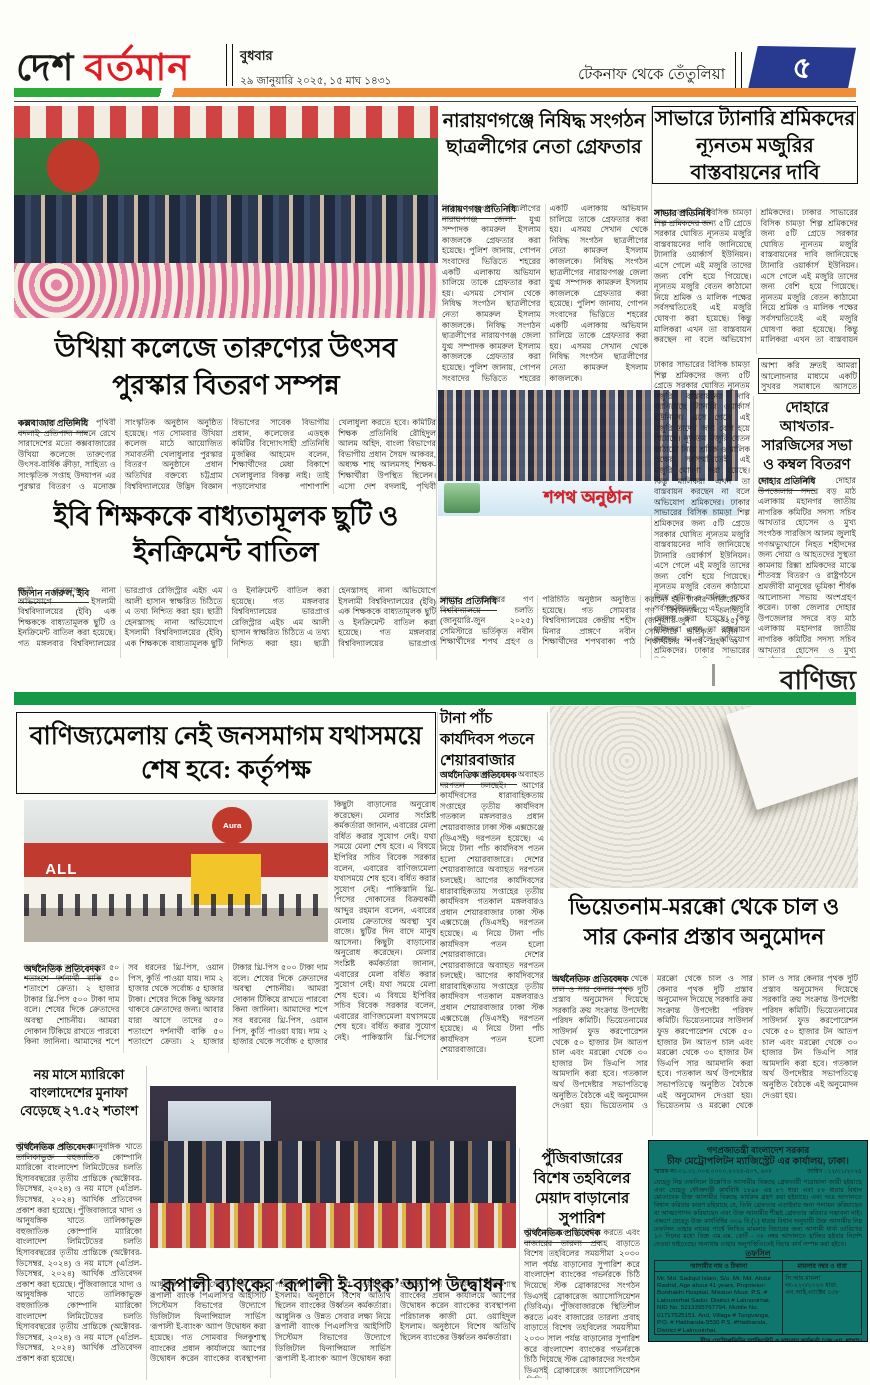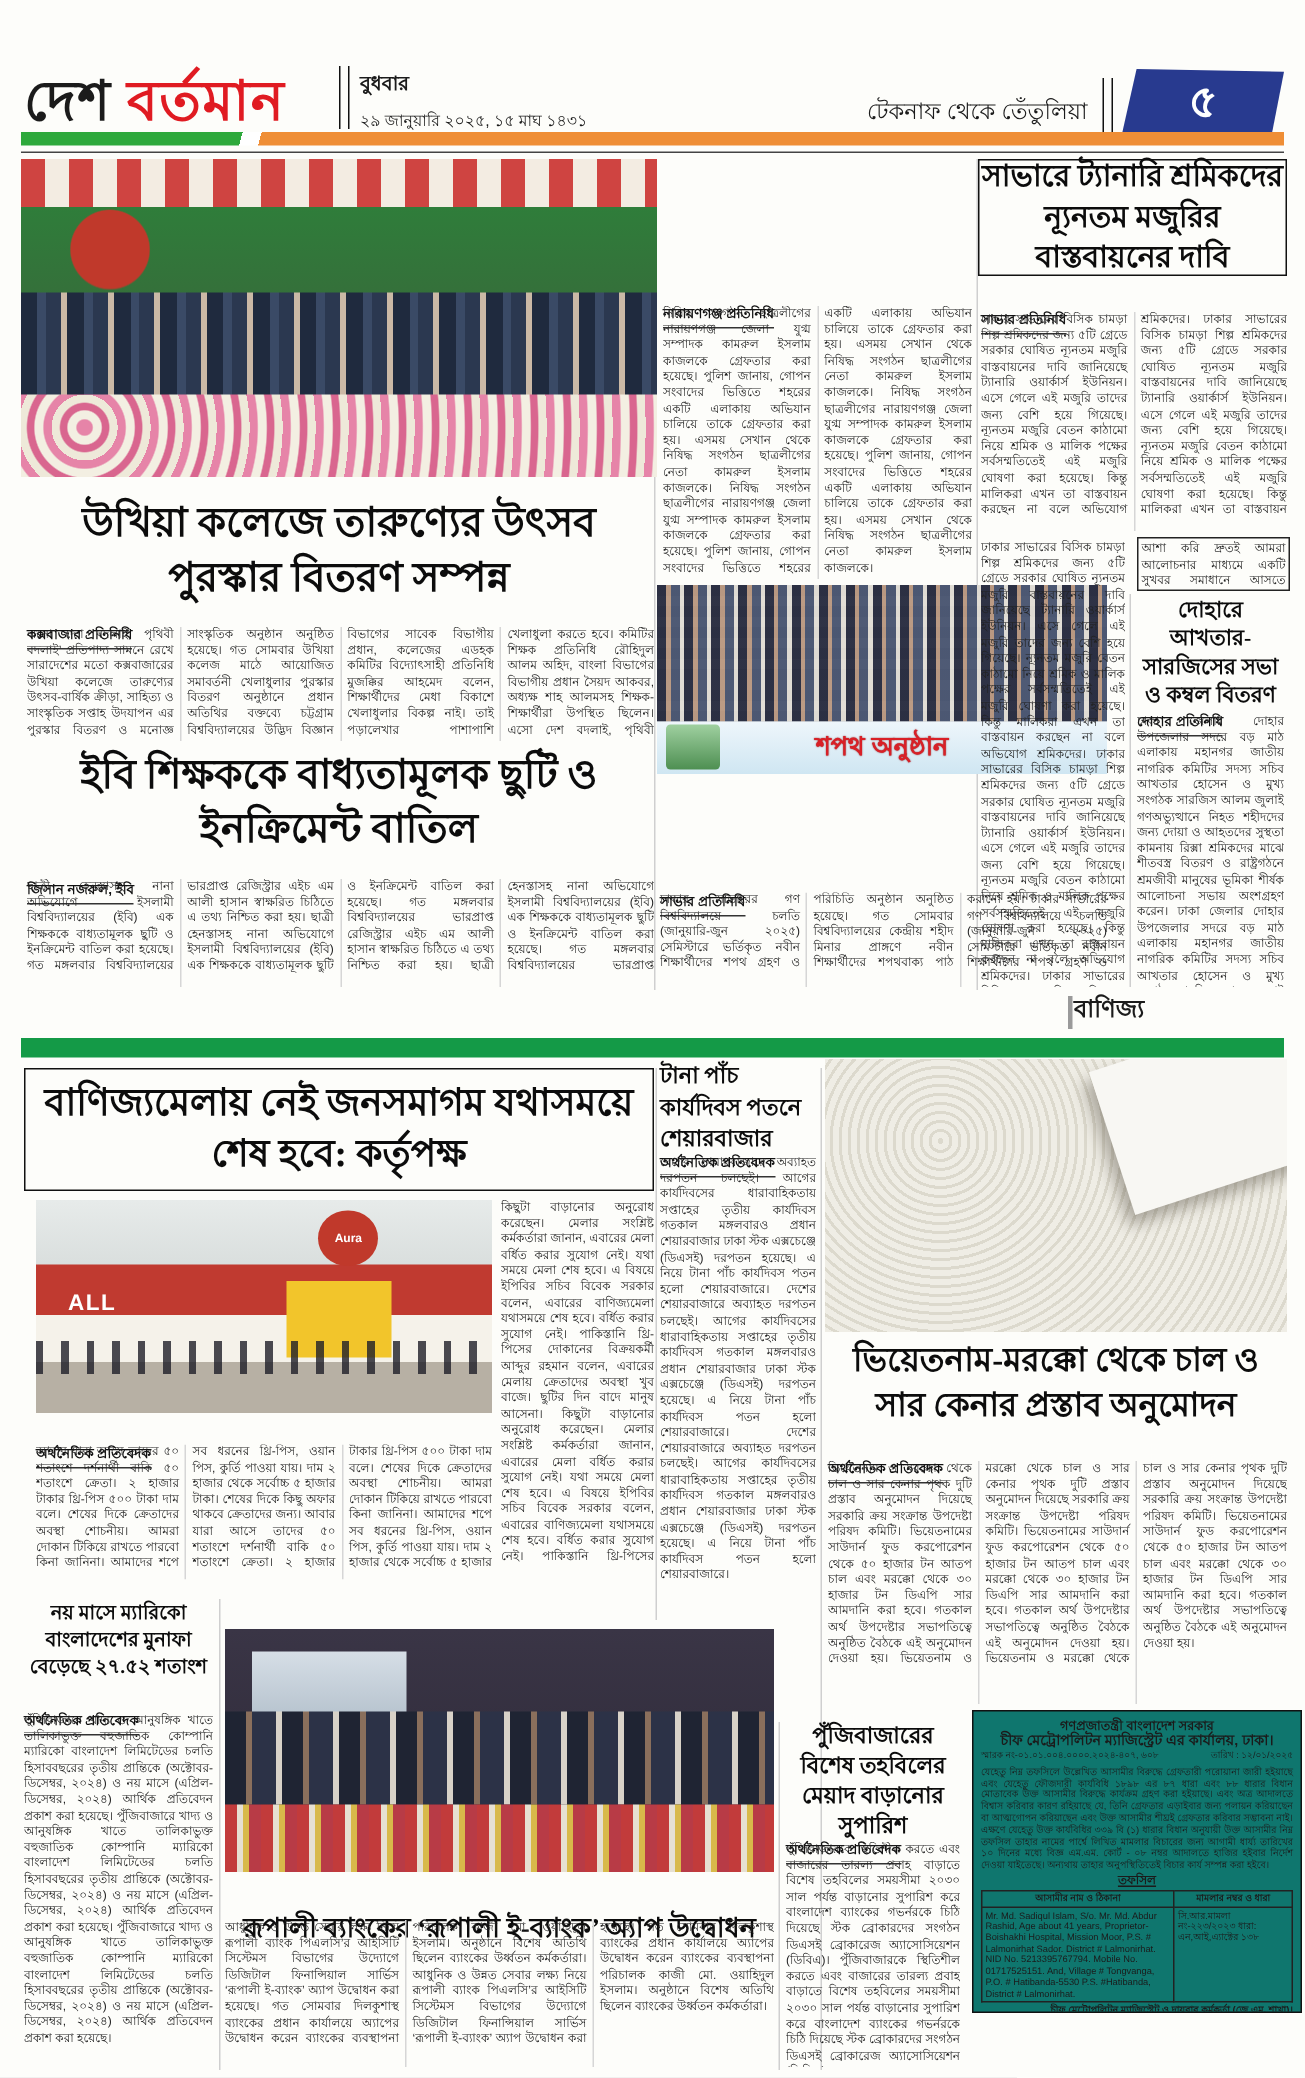--- a/index.html
+++ b/index.html
@@ -57,21 +57,21 @@
                repeating-radial-gradient(circle at 70% 65%,#ccc9bf 0 2px,#e9e6dc 2px 7px),#ece9e0;}
   .pu-fold{position:absolute;right:-6%;top:-8%;width:45%;height:55%;background:#f8f7f3;
     transform:rotate(-18deg);box-shadow:-6px 6px 10px rgba(90,85,70,.45);}
   .pb-base{position:absolute;inset:0;background:linear-gradient(#3a3546,#2c2836);}
   .pb-screen{position:absolute;left:5%;top:9%;width:28%;height:34%;background:linear-gradient(#d6dee6,#aebcc8);}
   .pb-people{position:absolute;left:0;top:34%;width:100%;height:38%;
     background:repeating-linear-gradient(90deg,#1f2433 0 14px,#8a6f5c 14px 18px,#2c3247 18px 34px,#d8d2c8 34px 38px);}
   .pb-flowers{position:absolute;left:0;bottom:0;width:100%;height:28%;
     background:repeating-linear-gradient(90deg,#c23b3b 0 8px,#e6e0d2 8px 12px,#d8b94a 12px 16px,#b83b46 16px 24px);}
   
-  .section-label{font-family:"Liberation Serif",serif;font-weight:bold;font-size:16px;}
+  .section-label{font-family:"Liberation Serif",serif;font-weight:bold;font-size:26px;text-align:right;}
   .green-bar{background:#149a47;}
   
   .ad{border:1.4px solid #111;padding:4px 5px;font-size:6.3px;line-height:7.8px;text-align:justify;background:#0f766e;}
   .ad .t1{text-align:center;font-weight:bold;font-size:8.5px;line-height:10px;}
   .ad .t2{text-align:center;font-weight:bold;font-size:9.5px;line-height:11px;margin-bottom:2px;}
   .ad .refs{display:flex;justify-content:space-between;font-size:6px;margin:1px 0 2px;}
   .ad .sched{text-align:center;font-weight:bold;font-size:8px;text-decoration:underline;margin:2px 0;}
   .ad table{width:100%;border-collapse:collapse;}
   .ad th,.ad td{border:0.9px solid #222;padding:1.5px 2px;font-size:6.2px;line-height:7.4px;vertical-align:top;text-align:left;}
   .ad th{text-align:center;font-weight:bold;}
@@ -118,20 +118,21 @@
     <span class="byline">কক্সবাজার প্রতিনিধি</span>
   </div>
   <div class="abs body-text cols-4" style="left:18px;top:418px;width:418px;height:76px;">এসো দেশ বদলাই, পৃথিবী বদলাই’ প্রতিপাদ্য সামনে রেখে সারাদেশের মতো কক্সবাজারের উখিয়া কলেজে তারুণ্যের উৎসব-বার্ষিক ক্রীড়া, সাহিত্য ও সাংস্কৃতিক সপ্তাহ উদযাপন এর পুরস্কার বিতরণ ও মনোজ্ঞ সাংস্কৃতিক অনুষ্ঠান অনুষ্ঠিত হয়েছে। গত সোমবার উখিয়া কলেজ মাঠে আয়োজিত সমাবর্তনী খেলাধুলার পুরস্কার বিতরণ অনুষ্ঠানে প্রধান অতিথির বক্তব্যে চট্টগ্রাম বিশ্ববিদ্যালয়ের উদ্ভিদ বিজ্ঞান বিভাগের সাবেক বিভাগীয় প্রধান, কলেজের এডহক কমিটির বিদ্যোৎসাহী প্রতিনিধি মুজক্কির আহমেদ বলেন, শিক্ষার্থীদের মেধা বিকাশে খেলাধুলার বিকল্প নাই। তাই পড়ালেখার পাশাপাশি খেলাধুলা করতে হবে। কমিটির শিক্ষক প্রতিনিধি রৌহিদুল আলম অহিদ, বাংলা বিভাগের বিভাগীয় প্রধান সৈয়দ আকবর, অধ্যক্ষ শাহ আলমসহ শিক্ষক-শিক্ষার্থীরা উপস্থিত ছিলেন। এসো দেশ বদলাই, পৃথিবী বদলাই’ প্রতিপাদ্য সামনে রেখে সারাদেশের মতো কক্সবাজারের উখিয়া কলেজে তারুণ্যের উৎসব-বার্ষিক ক্রীড়া, সাহিত্য ও সাংস্কৃতিক সপ্তাহ উদযাপন এর পুরস্কার বিতরণ ও মনোজ্ঞ সাংস্কৃতিক অনুষ্ঠান অনুষ্ঠিত হয়েছে। গত সোমবার উখিয়া কলেজ মাঠে আয়োজিত সমাবর্তনী খেলাধুলার পুরস্কার বিতরণ অনুষ্ঠানে প্রধান অতিথির বক্তব্যে চট্টগ্রাম বিশ্ববিদ্যালয়ের উদ্ভিদ বিজ্ঞান বিভাগের সাবেক বিভাগীয় প্রধান, কলেজের এডহক কমিটির বিদ্যোৎসাহী প্রতিনিধি মুজক্কির আহমেদ বলেন, শিক্ষার্থীদের মেধা বিকাশে খেলাধুলার বিকল্প নাই। তাই পড়ালেখার পাশাপাশি খেলাধুলা করতে হবে। কমিটির শিক্ষক প্রতিনিধি রৌহিদুল আলম অহিদ, বাংলা বিভাগের বিভাগীয় প্রধান সৈয়দ আকবর, অধ্যক্ষ শাহ আলমসহ শিক্ষক-শিক্ষার্থীরা উপস্থিত ছিলেন।</div>
 
   <div class="abs headline" style="left:14px;top:498px;width:424px;font-size:27px;line-height:36px;">ইবি শিক্ষককে বাধ্যতামূলক ছুটি ও ইনক্রিমেন্ট বাতিল</div>
   <div class="abs" style="left:18px;top:572px;">
     <span class="byline">জিসান নজরুল, ইবি</span>
   </div>
   <div class="abs body-text cols-4" style="left:18px;top:586px;width:418px;height:72px;">ছাত্রী হেনস্তাসহ নানা অভিযোগে ইসলামী বিশ্ববিদ্যালয়ের (ইবি) এক শিক্ষককে বাধ্যতামূলক ছুটি ও ইনক্রিমেন্ট বাতিল করা হয়েছে। গত মঙ্গলবার বিশ্ববিদ্যালয়ের ভারপ্রাপ্ত রেজিস্ট্রার এইচ এম আলী হাসান স্বাক্ষরিত চিঠিতে এ তথ্য নিশ্চিত করা হয়। ছাত্রী হেনস্তাসহ নানা অভিযোগে ইসলামী বিশ্ববিদ্যালয়ের (ইবি) এক শিক্ষককে বাধ্যতামূলক ছুটি ও ইনক্রিমেন্ট বাতিল করা হয়েছে। গত মঙ্গলবার বিশ্ববিদ্যালয়ের ভারপ্রাপ্ত রেজিস্ট্রার এইচ এম আলী হাসান স্বাক্ষরিত চিঠিতে এ তথ্য নিশ্চিত করা হয়। ছাত্রী হেনস্তাসহ নানা অভিযোগে ইসলামী বিশ্ববিদ্যালয়ের (ইবি) এক শিক্ষককে বাধ্যতামূলক ছুটি ও ইনক্রিমেন্ট বাতিল করা হয়েছে। গত মঙ্গলবার বিশ্ববিদ্যালয়ের ভারপ্রাপ্ত রেজিস্ট্রার এইচ এম আলী হাসান স্বাক্ষরিত চিঠিতে এ তথ্য নিশ্চিত করা হয়।</div>
 
+  <div class="abs headline" style="left:440px;top:108px;width:208px;font-size:19px;line-height:26px;">নারায়ণগঞ্জে নিষিদ্ধ সংগঠন ছাত্রলীগের নেতা গ্রেফতার</div>
   <div class="abs" style="left:442px;top:188px;">
     <span class="byline">নারায়ণগঞ্জ প্রতিনিধি</span>
   </div>
   <div class="abs body-text cols-2" style="left:442px;top:204px;width:206px;height:182px;">নিষিদ্ধ সংগঠন ছাত্রলীগের নারায়ণগঞ্জ জেলা যুগ্ম সম্পাদক কামরুল ইসলাম কাজলকে গ্রেফতার করা হয়েছে। পুলিশ জানায়, গোপন সংবাদের ভিত্তিতে শহরের একটি এলাকায় অভিযান চালিয়ে তাকে গ্রেফতার করা হয়। এসময় সেখান থেকে নিষিদ্ধ সংগঠন ছাত্রলীগের নেতা কামরুল ইসলাম কাজলকে। নিষিদ্ধ সংগঠন ছাত্রলীগের নারায়ণগঞ্জ জেলা যুগ্ম সম্পাদক কামরুল ইসলাম কাজলকে গ্রেফতার করা হয়েছে। পুলিশ জানায়, গোপন সংবাদের ভিত্তিতে শহরের একটি এলাকায় অভিযান চালিয়ে তাকে গ্রেফতার করা হয়। এসময় সেখান থেকে নিষিদ্ধ সংগঠন ছাত্রলীগের নেতা কামরুল ইসলাম কাজলকে। নিষিদ্ধ সংগঠন ছাত্রলীগের নারায়ণগঞ্জ জেলা যুগ্ম সম্পাদক কামরুল ইসলাম কাজলকে গ্রেফতার করা হয়েছে। পুলিশ জানায়, গোপন সংবাদের ভিত্তিতে শহরের একটি এলাকায় অভিযান চালিয়ে তাকে গ্রেফতার করা হয়। এসময় সেখান থেকে নিষিদ্ধ সংগঠন ছাত্রলীগের নেতা কামরুল ইসলাম কাজলকে।</div>
 
   <div class="abs photo" style="left:438px;top:390px;width:300px;height:126px;background:#cfd3d8;">
     <div class="pc-crowd"></div>
     <div class="pc-banner">
       <span>শপথ অনুষ্ঠান</span>
     </div>

